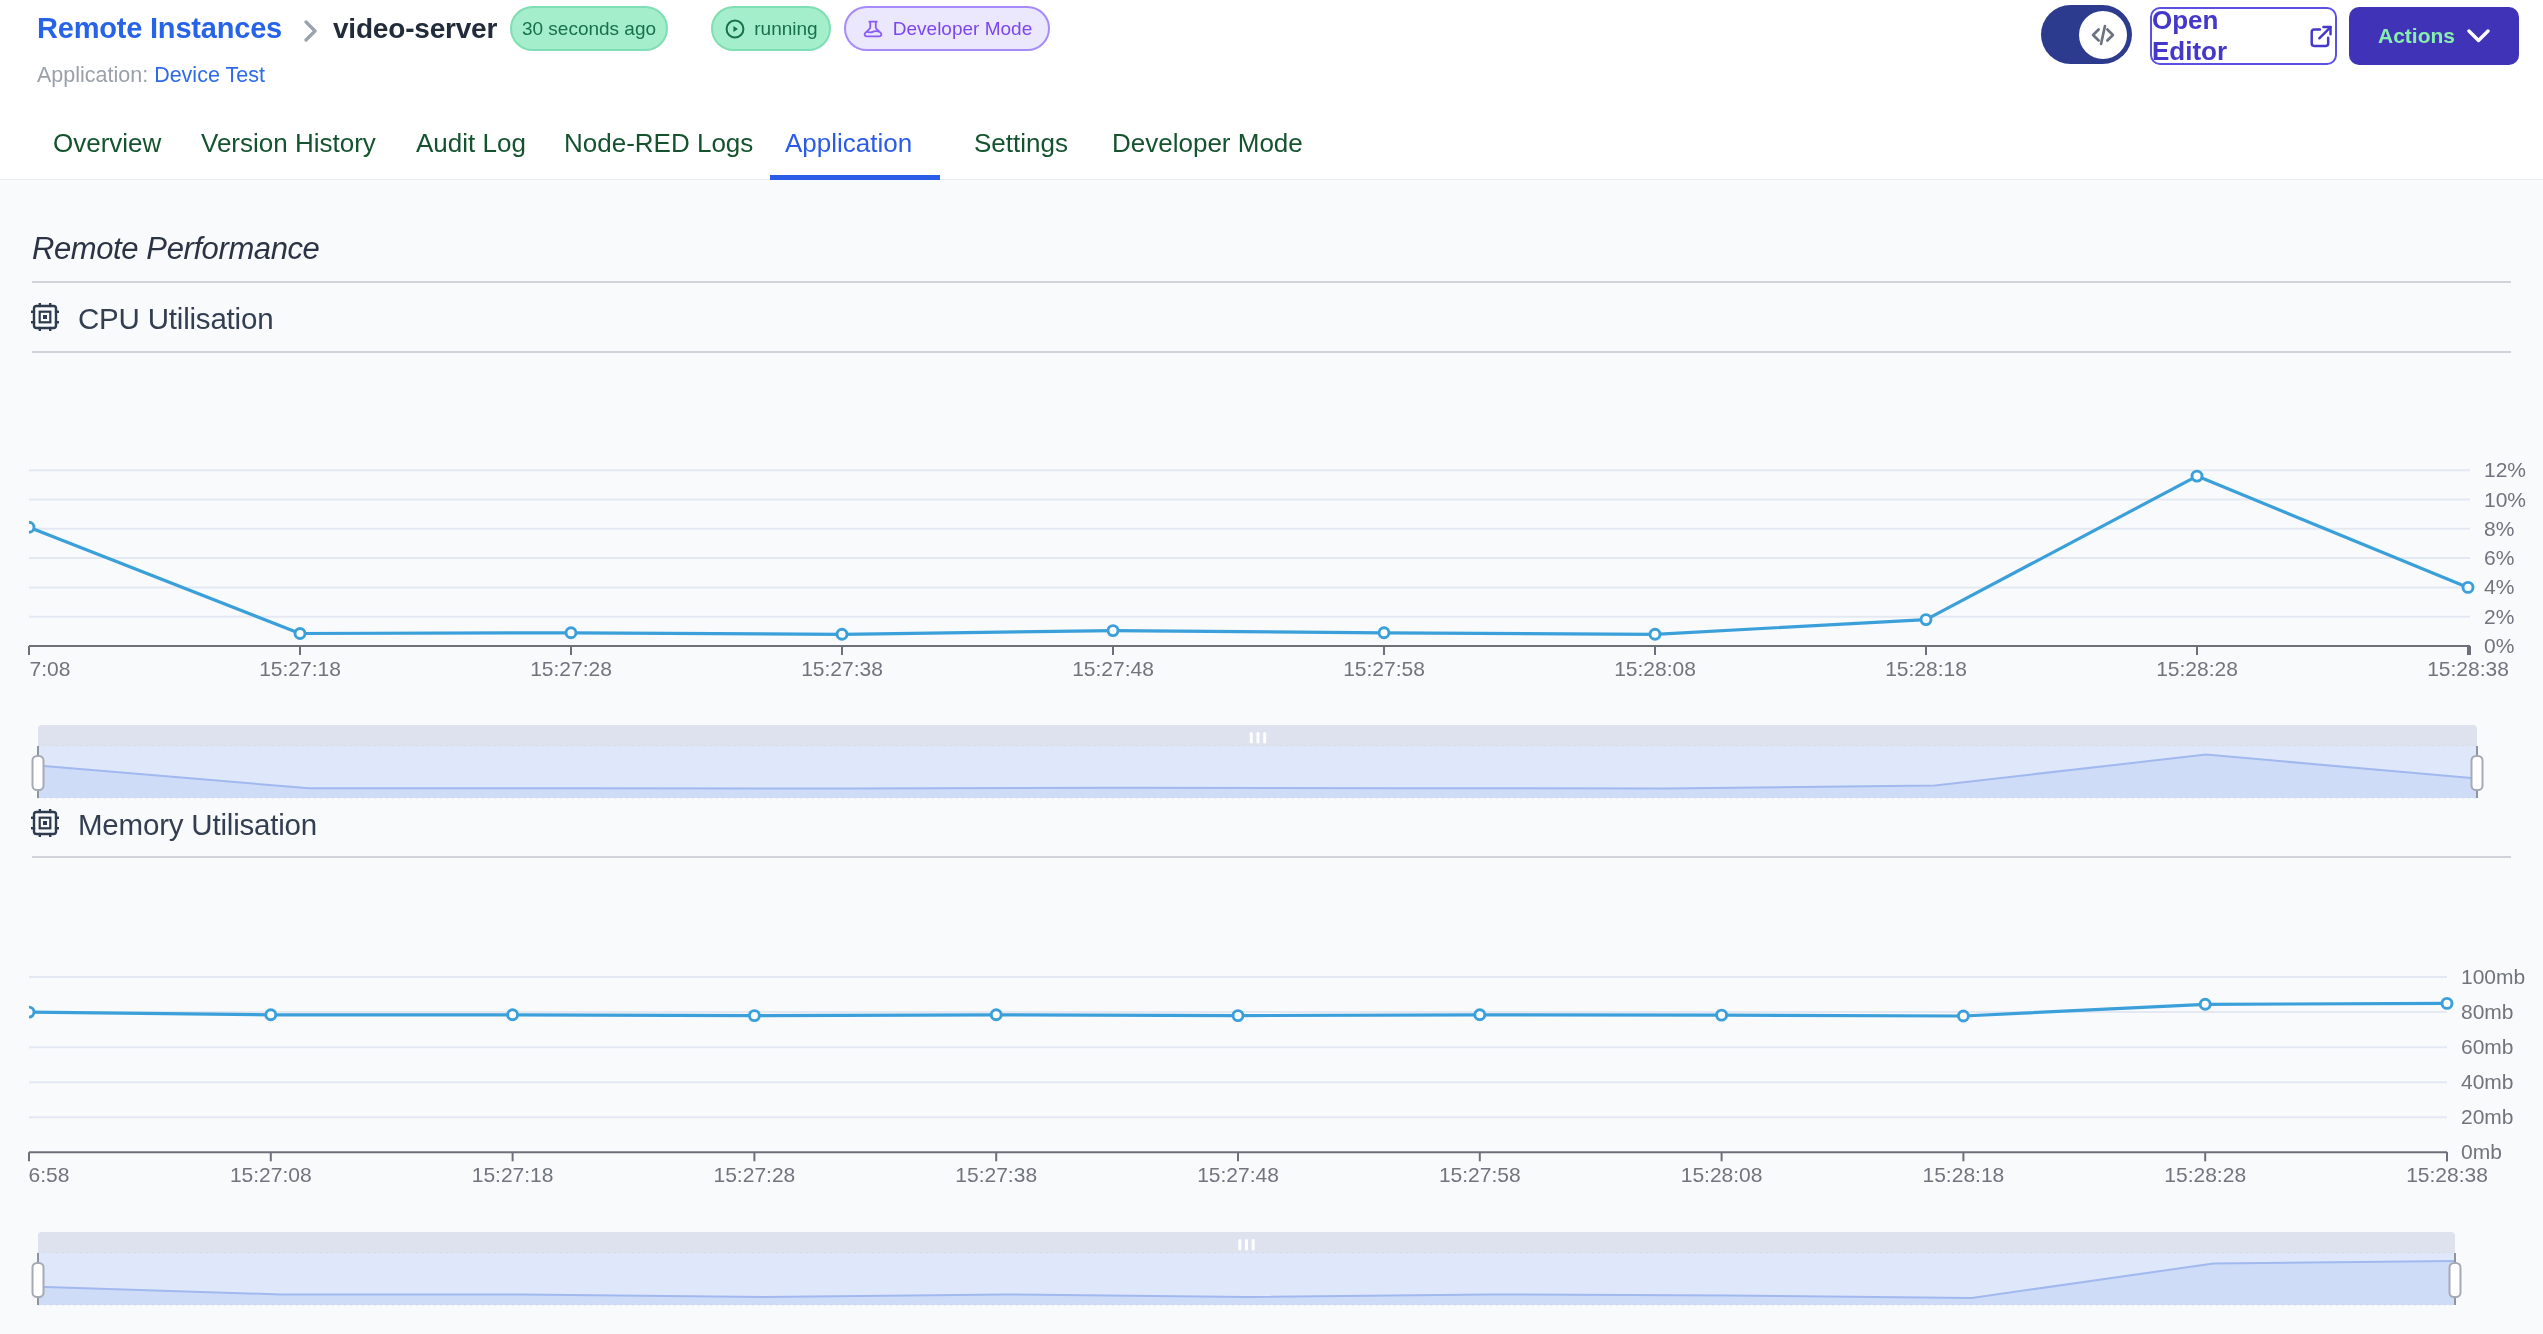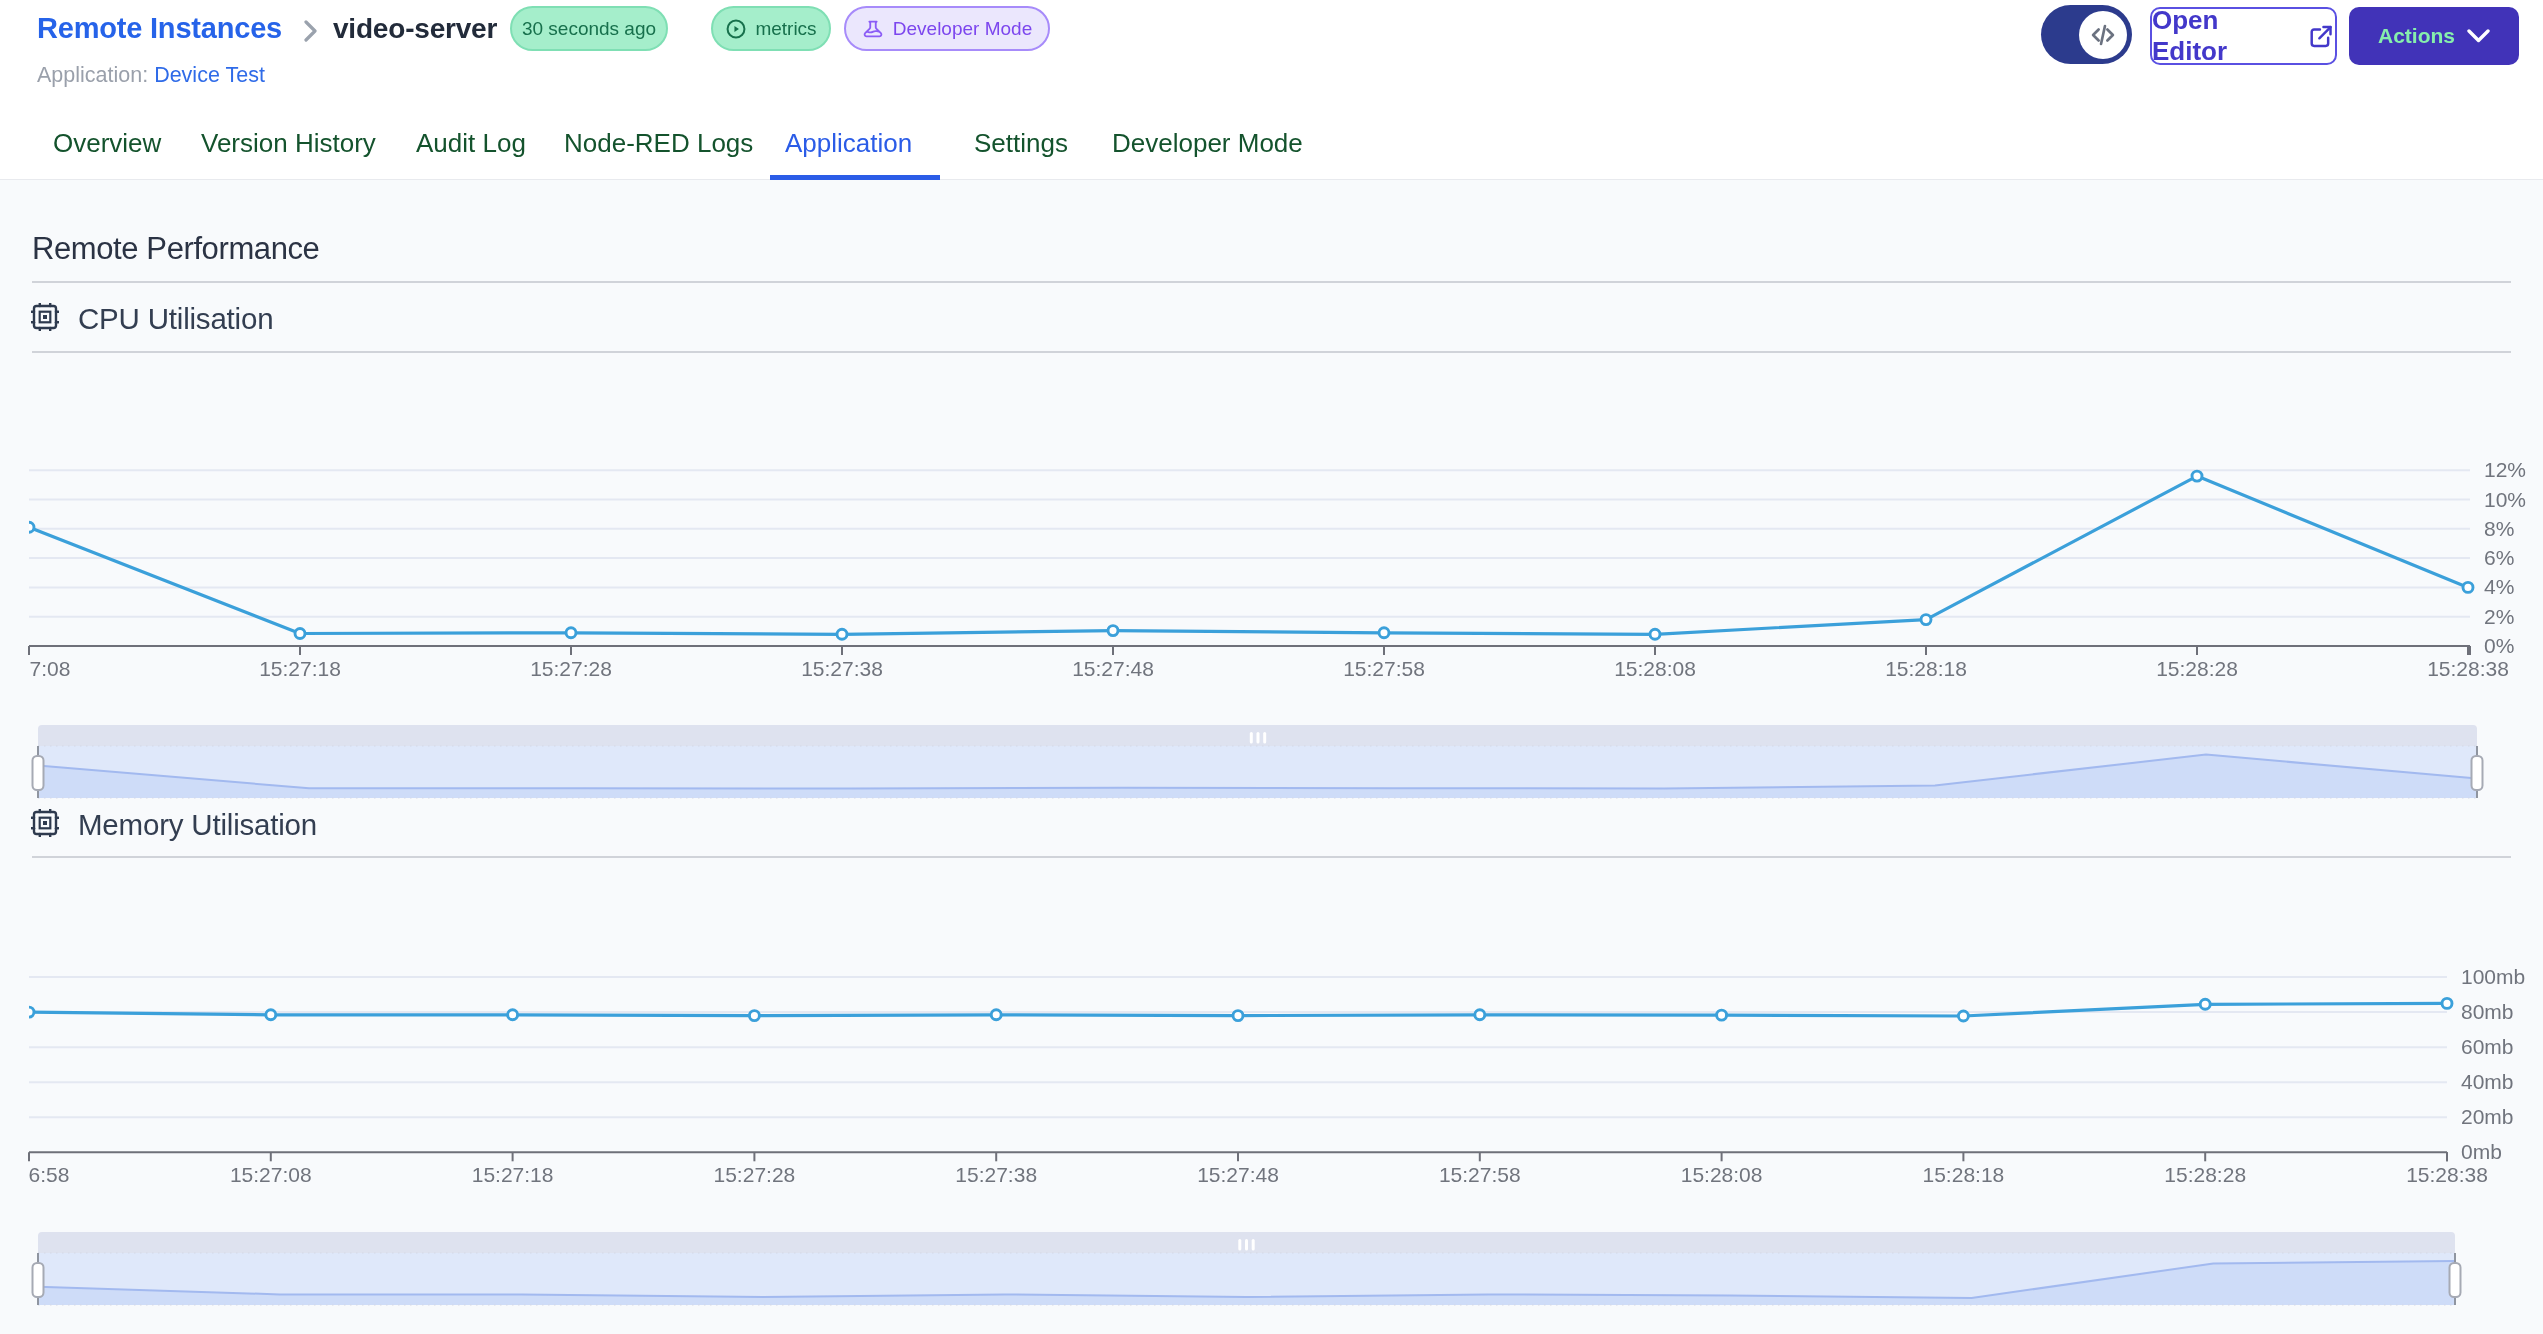--- a/index.html
+++ b/index.html
@@ -18,21 +18,21 @@
 #pill2 { left:711px; width:120px; background:#a5eecb; border:2px solid #7fdfb4; color:#17704c; gap:8px; }
 #pill3 { left:844px; width:206px; background:#ebe7fd; border:2px solid #a78bfa; color:#7c46ee; gap:9px; }
 #toggle { left:2041px; top:5px; width:91px; height:59px; border-radius:30px; background:#2c3b8d; }
 #knob { position:absolute; left:38px; top:5.5px; width:48px; height:48px; background:#ffffff; border-radius:50%; display:flex; align-items:center; justify-content:center; }
 #openEditor { left:2150px; top:7px; width:187px; height:58px; border:2px solid #5a50e2; border-radius:10px; background:#fff; display:flex; align-items:center; justify-content:center; gap:10px; color:#4338ca; font-size:26px; font-weight:bold; }
 #actions { left:2349px; top:7px; width:170px; height:58px; border-radius:10px; background:#4133b8; display:flex; align-items:center; justify-content:center; gap:12px; color:#86efac; font-size:21px; font-weight:bold; }
 .tab { position:absolute; top:128px; font-size:26px; color:#14532d; }
 #tabPerf { color:#2b5ce7; }
 #tabline { left:770px; top:175px; width:170px; height:5px; background:#2b5ce7; position:absolute; }
 
-#hd2 { left:32px; top:231px; display:flex; align-items:baseline; gap:16px; position:absolute; }
+#hd2 { left:32px; top:231px; display:flex; align-items:baseline; gap:16px; position:absolute;font-style:italic; }
 #hd2 .h { font-size:31px; color:#2b3344; letter-spacing:-0.4px; }
 #hd2 .s { font-size:21.5px; color:#b4b9c2; }
 .divider { position:absolute; left:32px; width:2479px; height:2px; background:#d0d3d9; }
 #charts { position:absolute; left:0; top:0; }
 .chipicon { position:absolute; }
 .secTitle { position:absolute; left:78px; font-size:29.5px; color:#333e51; letter-spacing:-0.2px; }
 </style>
 </head>
 <body>
 <div id="page">
@@ -43,21 +43,21 @@
     </svg>
   <div class="abs" id="crumb2">video-server</div>
   <div class="abs" id="appline">Application: <a>Device Test</a></div>
 
   <div class="pill" id="pill1">30 seconds ago</div>
   <div class="pill" id="pill2">
     <svg width="22" height="22" viewBox="0 0 24 24">
         <circle cx="12" cy="12" r="9.2" fill="none" stroke="#17704c" stroke-width="2.2"></circle>
         <path d="M10.3 8.7 L15.2 12 L10.3 15.3 Z" fill="#17704c"></path>
       </svg>
-    <span>metrics</span>
+    <span>running</span>
   </div>
   <div class="pill" id="pill3" style="border-color:#a78bfa;">
     <svg width="22" height="22" viewBox="0 0 24 24" fill="none" stroke="#8b5cf6" stroke-width="2" stroke-linecap="round" stroke-linejoin="round">
         <path d="M19.428 15.428a2 2 0 00-1.022-.547l-2.387-.477a6 6 0 00-3.86.517l-.318.158a6 6 0 01-3.86.517L6.05 15.21a2 2 0 00-1.806.547M8 4h8l-1 1v5.172a2 2 0 00.586 1.414l5 5c1.26 1.26.367 3.414-1.415 3.414H4.828c-1.782 0-2.674-2.154-1.414-3.414l5-5A2 2 0 009 10.172V5L8 4z"></path>
       </svg>
     <span>Developer Mode</span>
   </div>
 
   <div class="abs" id="toggle">
     <div id="knob">

